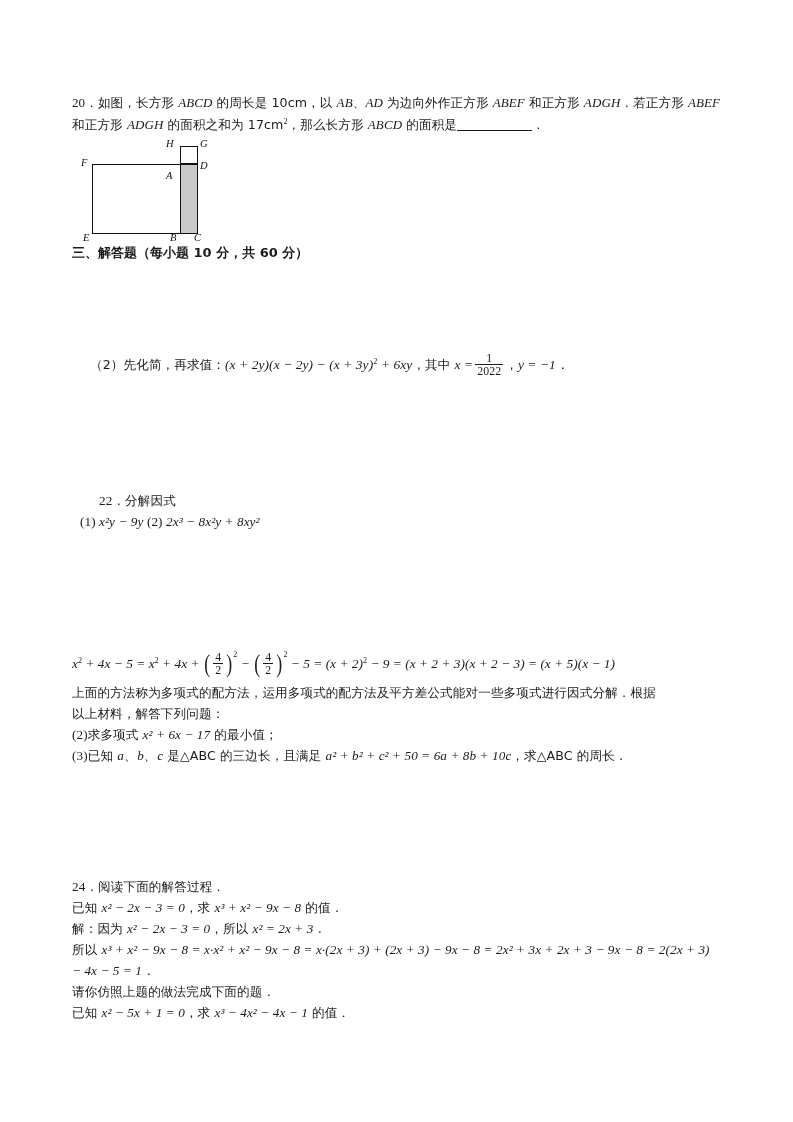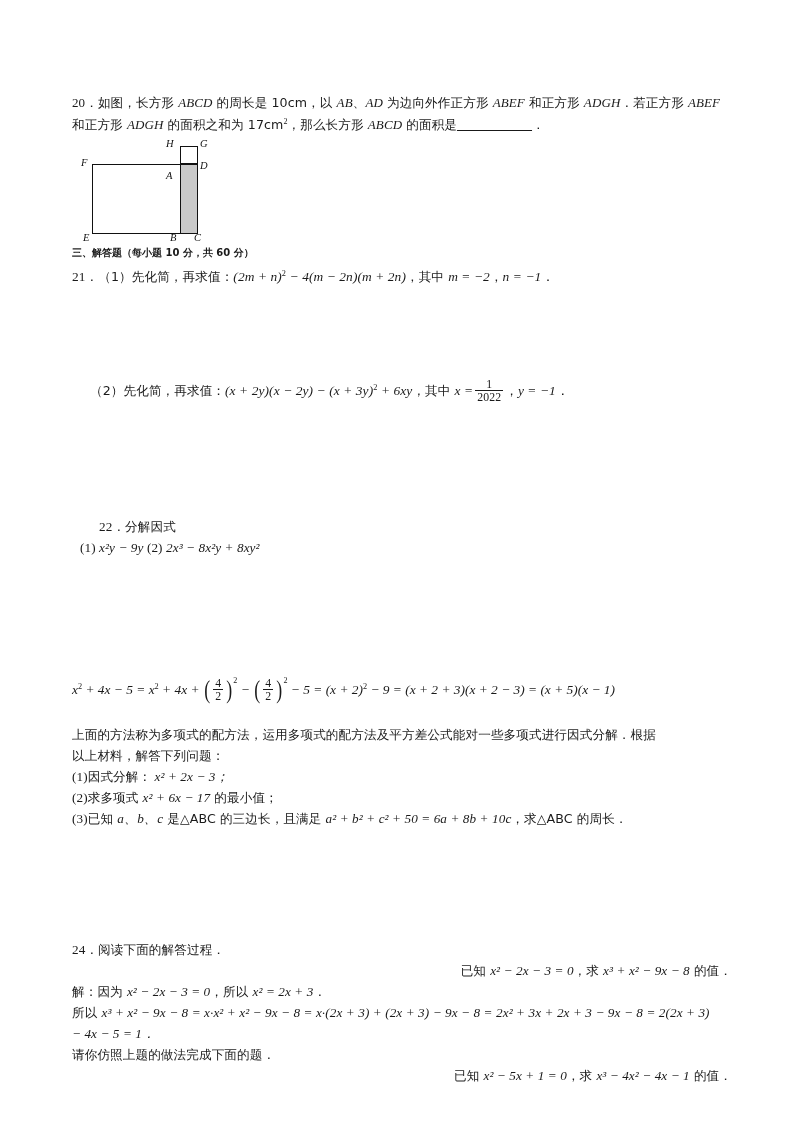--- a/index.html
+++ b/index.html
@@ -42,21 +42,21 @@
   sup.exn { font-size: 0.62em; vertical-align: super; line-height: 0; font-style: normal; }
   .q20 {
     font-size: 13px;
     line-height: 22px;
   }
 
   
   .section-title {
     font-family: "DejaVu Sans", "Liberation Sans", sans-serif;
     font-weight: bold;
-    font-size: 10px;
+    font-size: 13px;
     line-height: 22px;
     margin: 0;
   }
 
   
   .figure-wrap {
     position: relative;
     width: 175px;
     height: 100px;
     margin: 4px 0 2px 8px;
@@ -124,21 +124,21 @@
     font-size: 0.6em;
     vertical-align: super;
     line-height: 0;
     position: relative;
     top: -6px;
     font-style: normal;
   }
   .eq-block {
     font-size: 13.4px;
     line-height: 32px;
-    margin: 6px 0 18px 0;
+    margin: 6px 0 2px 0;
   }
   .blank-ul { text-decoration: underline; letter-spacing: 1px; }
   .spacer-lg { height: 86px; }
   .spacer-xl { height: 110px; }
 </style>
 </head>
 <body>
 
 <div class="page">
   <div class="content">
@@ -159,21 +159,20 @@
         <span class="fig-label" style="left:86px;top:30px;">A</span>
         <span class="fig-label" style="left:3px;top:92px;">E</span>
         <span class="fig-label" style="left:90px;top:92px;">B</span>
         <span class="fig-label" style="left:114px;top:92px;">C</span>
       </div>
     </div>
 
     <p class="section-title">三、解答题（每小题 10 分，共 60 分）</p>
 
     <div>
-      <p class="line" style="font-size:13.4px;line-height:26px;"><span class="mn">21</span><span class="cn">．（1）先化简，再求值：</span><span class="mi">(2m + n)</span><sup class="exn">2</sup><span class="mi"> − 4(m − 2n)(m + 2n)</span><span class="cn">，其中 </span><span class="mi">m = −2</span><span class="cn">，</span><span class="mi">n = −1</span><span class="mn">．</span></p>
 
       <div class="spacer-lg"></div>
 
       <p class="line" style="font-size:13.4px;line-height:30px;padding-left:18px;"><span class="cn">（2）先化简，再求值：</span><span class="mi">(x + 2y)(x − 2y) − (x + 3y)</span><sup class="exn">2</sup><span class="mi"> + 6xy</span><span class="cn">，其中 </span><span class="mi">x =</span><span class="frac"><span class="num mn">1</span><span class="den mn">2022</span></span><span class="cn">，</span><span class="mi">y = −1</span><span class="mn">．</span></p>
     </div>
 
     <div class="spacer-xl"></div>
 
     <div>
       <p class="line" style="line-height:21px;margin-left:27px;"><span class="mn">22</span><span class="cn">．分解因式</span></p>
@@ -182,39 +181,38 @@
 
     <div class="spacer-xl"></div>
 
     <div>
 
       <p class="eq-block"><span class="mi">x</span><sup class="exn">2</sup><span class="mi"> + 4x − 5 = x</span><sup class="exn">2</sup><span class="mi"> + 4x + </span><span class="bigparen"><span class="paren-l">(</span><span class="frac"><span class="num mn">4</span><span class="den mn">2</span></span><span class="paren-r">)</span><span class="par-sup">2</span></span><span class="mi"> − </span><span class="bigparen"><span class="paren-l">(</span><span class="frac"><span class="num mn">4</span><span class="den mn">2</span></span><span class="paren-r">)</span><span class="par-sup">2</span></span><span class="mi"> − 5 = (x + 2)</span><sup class="exn">2</sup><span class="mi"> − 9 = (x + 2 + 3)(x + 2 − 3) = (x + 5)(x − 1)</span></p>
 
       <p class="line cn" style="line-height:21px;">上面的方法称为多项式的配方法，运用多项式的配方法及平方差公式能对一些多项式进行因式分解．根据</p>
       <p class="line cn" style="line-height:21px;">以上材料，解答下列问题：</p>
 
-      <p class="line" style="line-height:21px;"><span class="mn">(1)</span><span class="cn">因式分解：</span> <span class="mi">x² + 2x − 3；</span></p>
 
       <p class="line" style="line-height:21px;"><span class="mn">(2)</span><span class="cn">求多项式 </span><span class="mi">x² + 6x − 17</span><span class="cn"> 的最小值；</span></p>
 
       <p class="line" style="line-height:21px;"><span class="mn">(3)</span><span class="cn">已知 </span><span class="mi">a、b、c</span><span class="cn"> 是△ABC 的三边长，且满足 </span><span class="mi">a² + b² + c² + 50 = 6a + 8b + 10c</span><span class="cn">，求△ABC 的周长．</span></p>
     </div>
 
     <div class="spacer-xl"></div>
 
     <div>
       <p class="line" style="line-height:21px;"><span class="mn">24</span><span class="cn">．阅读下面的解答过程．</span></p>
 
-      <p class="line" style="line-height:21px;text-align:right;"><span class="cn">已知 </span><span class="mi">x² − 2x − 3 = 0</span><span class="cn">，求 </span><span class="mi">x³ + x² − 9x − 8</span><span class="cn"> 的值．</span></p>
+      <p class="line" style="line-height:21px;"><span class="cn">已知 </span><span class="mi">x² − 2x − 3 = 0</span><span class="cn">，求 </span><span class="mi">x³ + x² − 9x − 8</span><span class="cn"> 的值．</span></p>
 
       <p class="line" style="line-height:21px;"><span class="cn">解：因为 </span><span class="mi">x² − 2x − 3 = 0</span><span class="cn">，所以 </span><span class="mi">x² = 2x + 3</span><span class="cn">．</span></p>
 
       <p class="line" style="line-height:21px;"><span class="cn">所以 </span><span class="mi">x³ + x² − 9x − 8 = x·x² + x² − 9x − 8 = x·(2x + 3) + (2x + 3) − 9x − 8 = 2x² + 3x + 2x + 3 − 9x − 8 = 2(2x + 3)</span></p>
 
       <p class="line" style="line-height:21px;"><span class="mi">− 4x − 5 = 1．</span></p>
 
       <p class="line cn" style="line-height:21px;">请你仿照上题的做法完成下面的题．</p>
 
-      <p class="line" style="line-height:21px;text-align:right;"><span class="cn">已知 </span><span class="mi">x² − 5x + 1 = 0</span><span class="cn">，求 </span><span class="mi">x³ − 4x² − 4x − 1</span><span class="cn"> 的值．</span></p>
+      <p class="line" style="line-height:21px;"><span class="cn">已知 </span><span class="mi">x² − 5x + 1 = 0</span><span class="cn">，求 </span><span class="mi">x³ − 4x² − 4x − 1</span><span class="cn"> 的值．</span></p>
     </div>
 
   </div>
 </div>
 
 </body></html>

